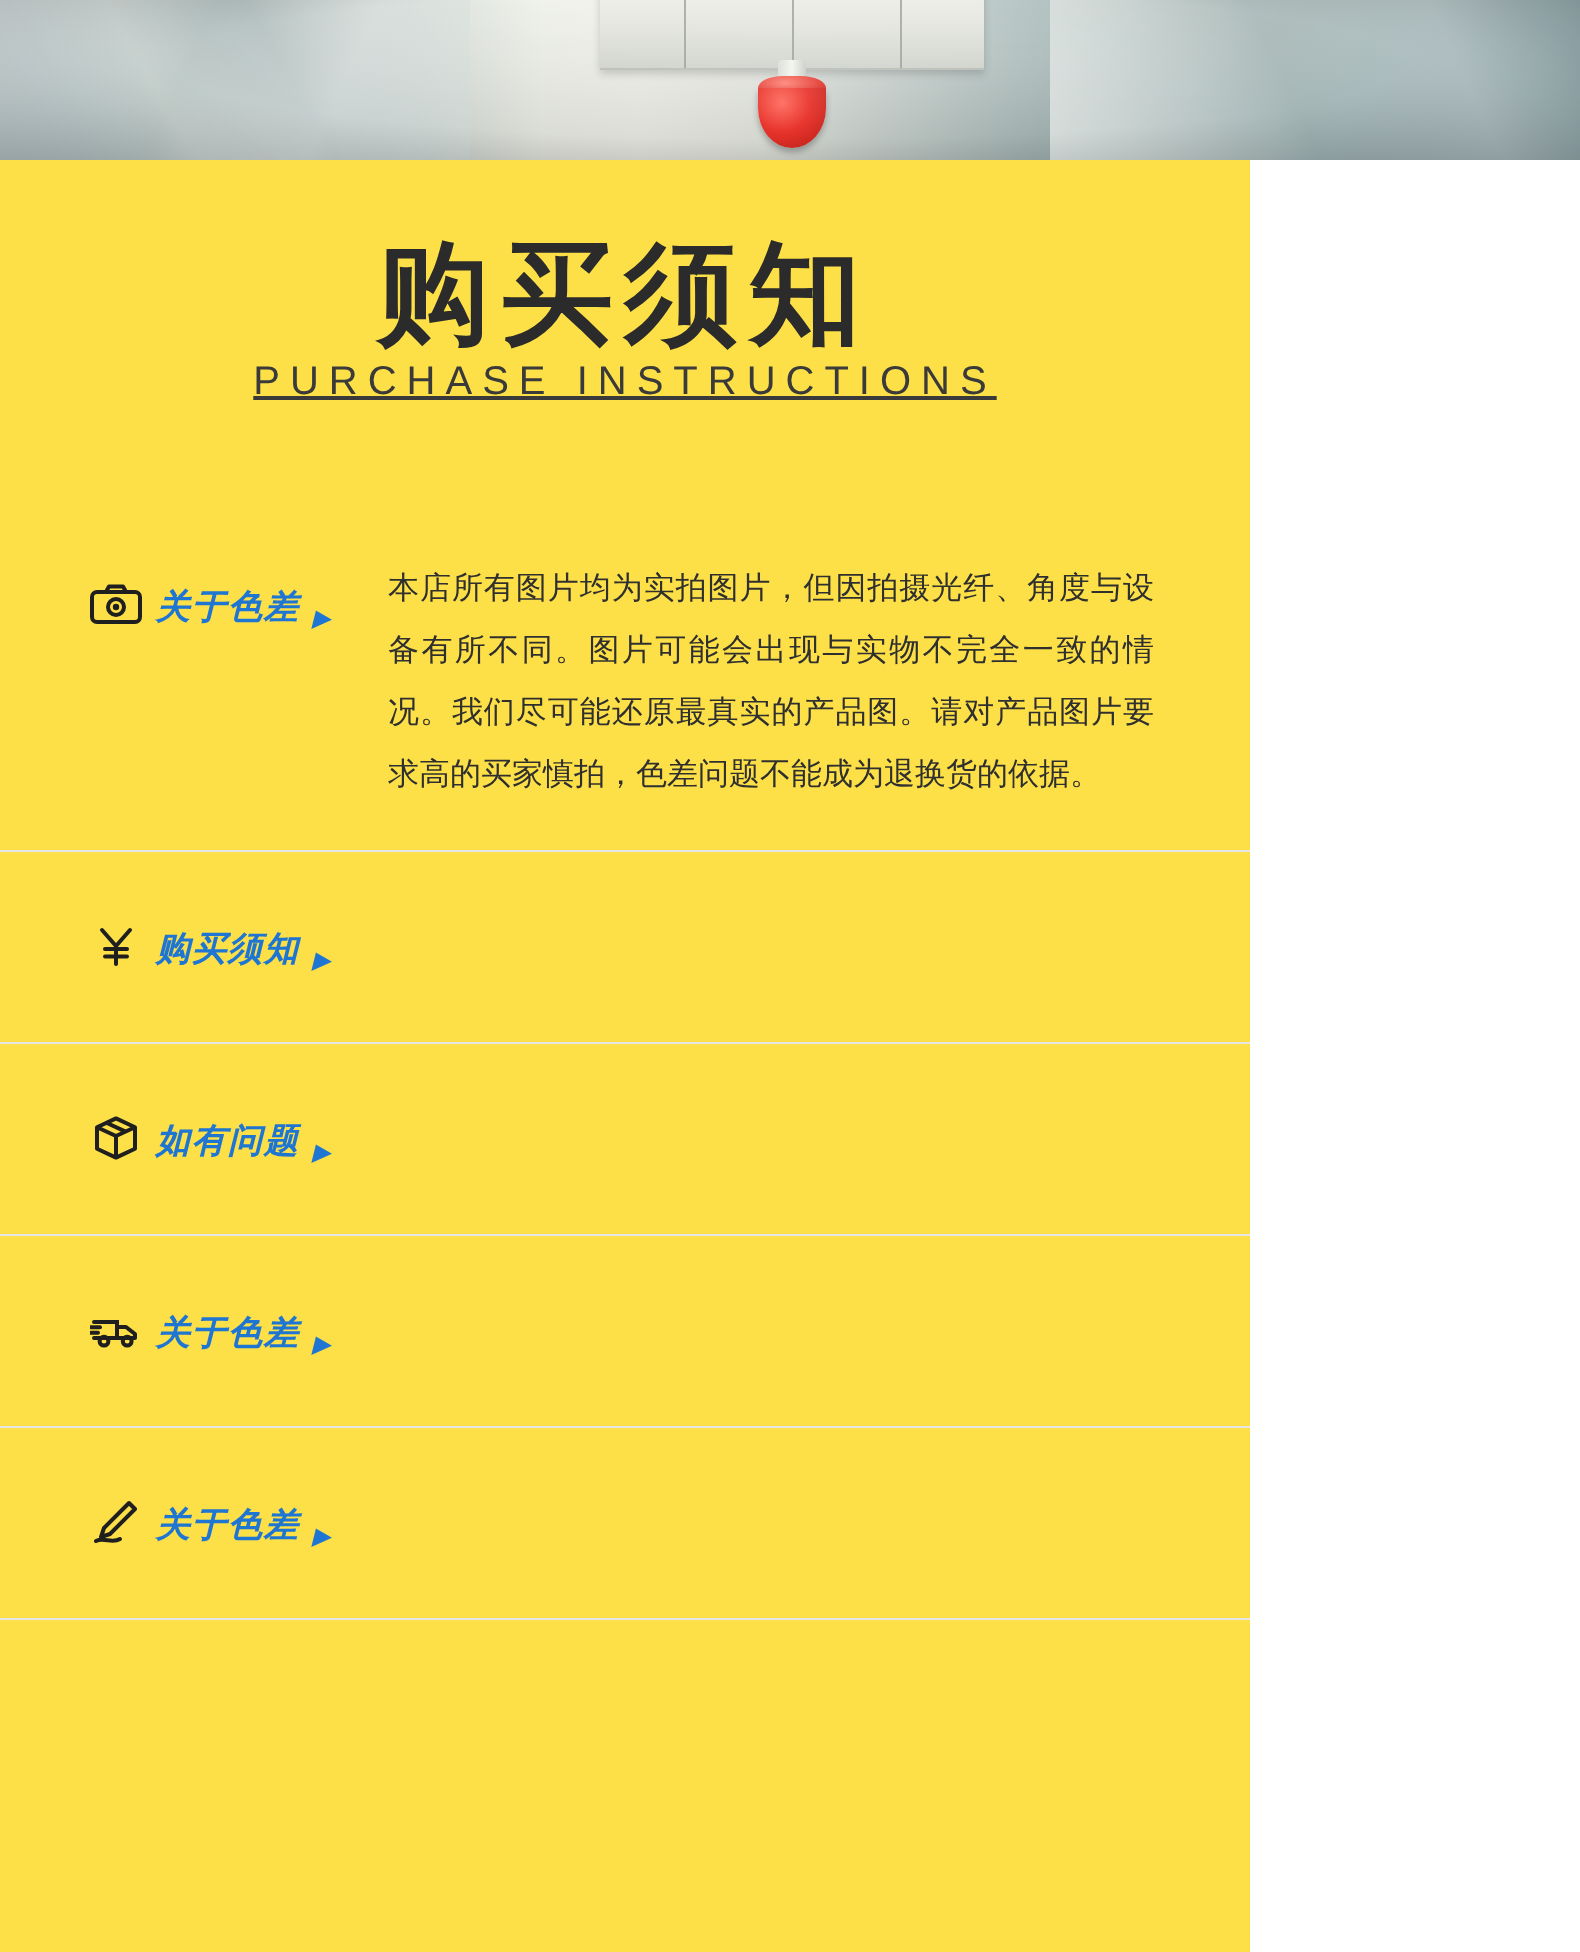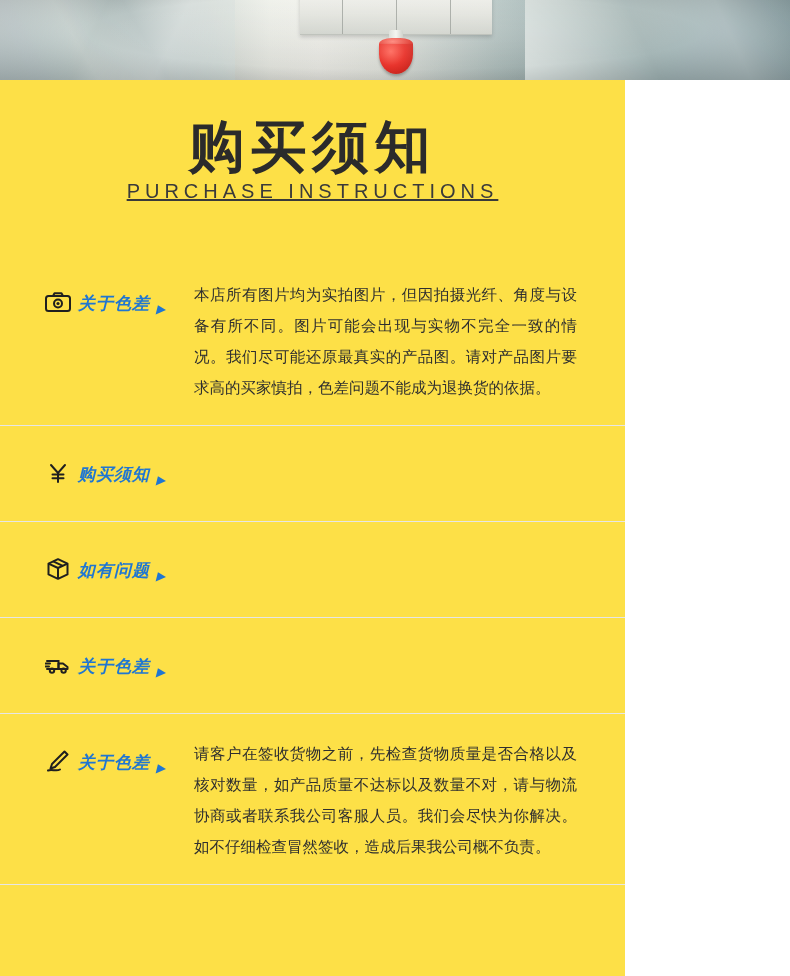--- a/index.html
+++ b/index.html
@@ -285,17 +285,16 @@
       <div class="item-left">
         <span class="icon">
           <svg width="24" height="24" viewBox="0 0 24 24" fill="none">
             <path d="M18.5 2.5 L21.5 5.5 L9 18 L4.5 19.5 L6 15 Z" stroke="#1f1f1f" stroke-width="2" fill="none" stroke-linejoin="round"></path>
             <path d="M2 21.5 C6 19.5 10 23 14 20.5" stroke="#1f1f1f" stroke-width="2" fill="none" stroke-linecap="round"></path>
           </svg>
         </span>
         <span class="item-label">关于色差</span>
         <span class="arrow">▶</span>
       </div>
-      <div class="item-text">请客户在签收货物之前，先检查货物质量是否合格以及核对数量，如产品质量不达标以及数量不对，请与物流协商或者联系我公司客服人员。我们会尽快为你解决。如不仔细检查冒然签收，造成后果我公司概不负责。</div>
     </div>
 
   </div>
 </div>
 
 </body></html>

